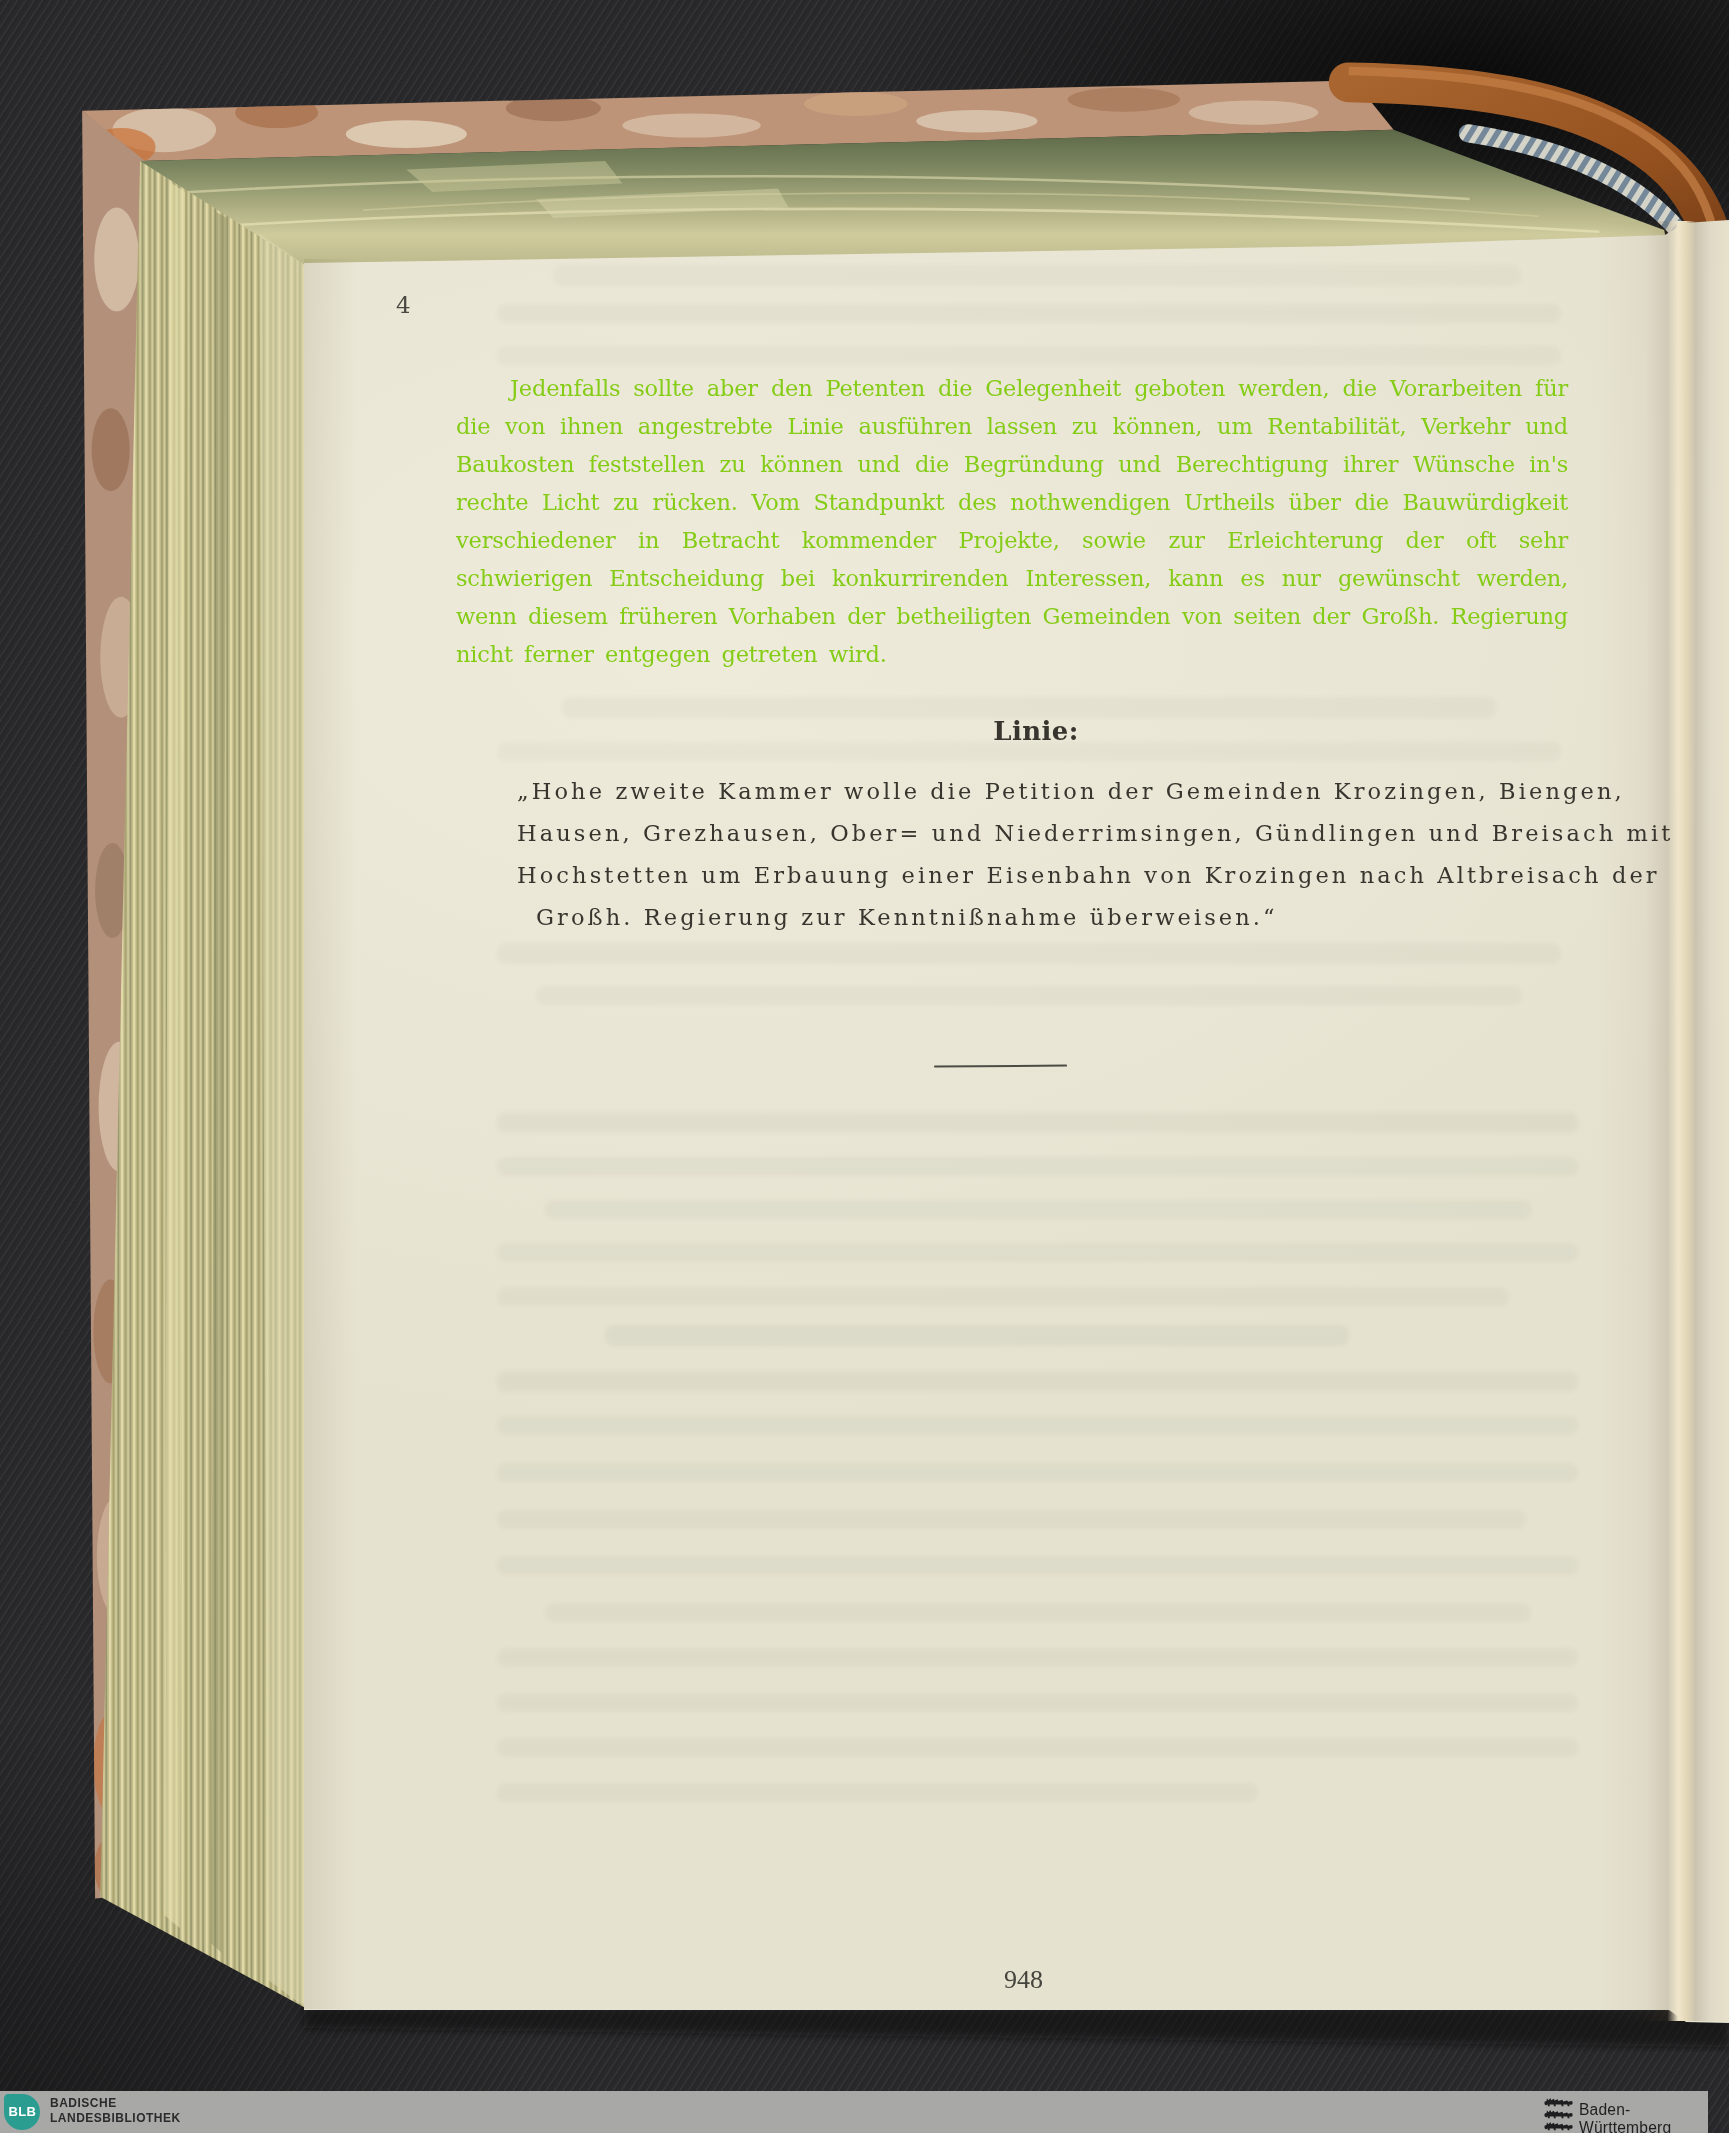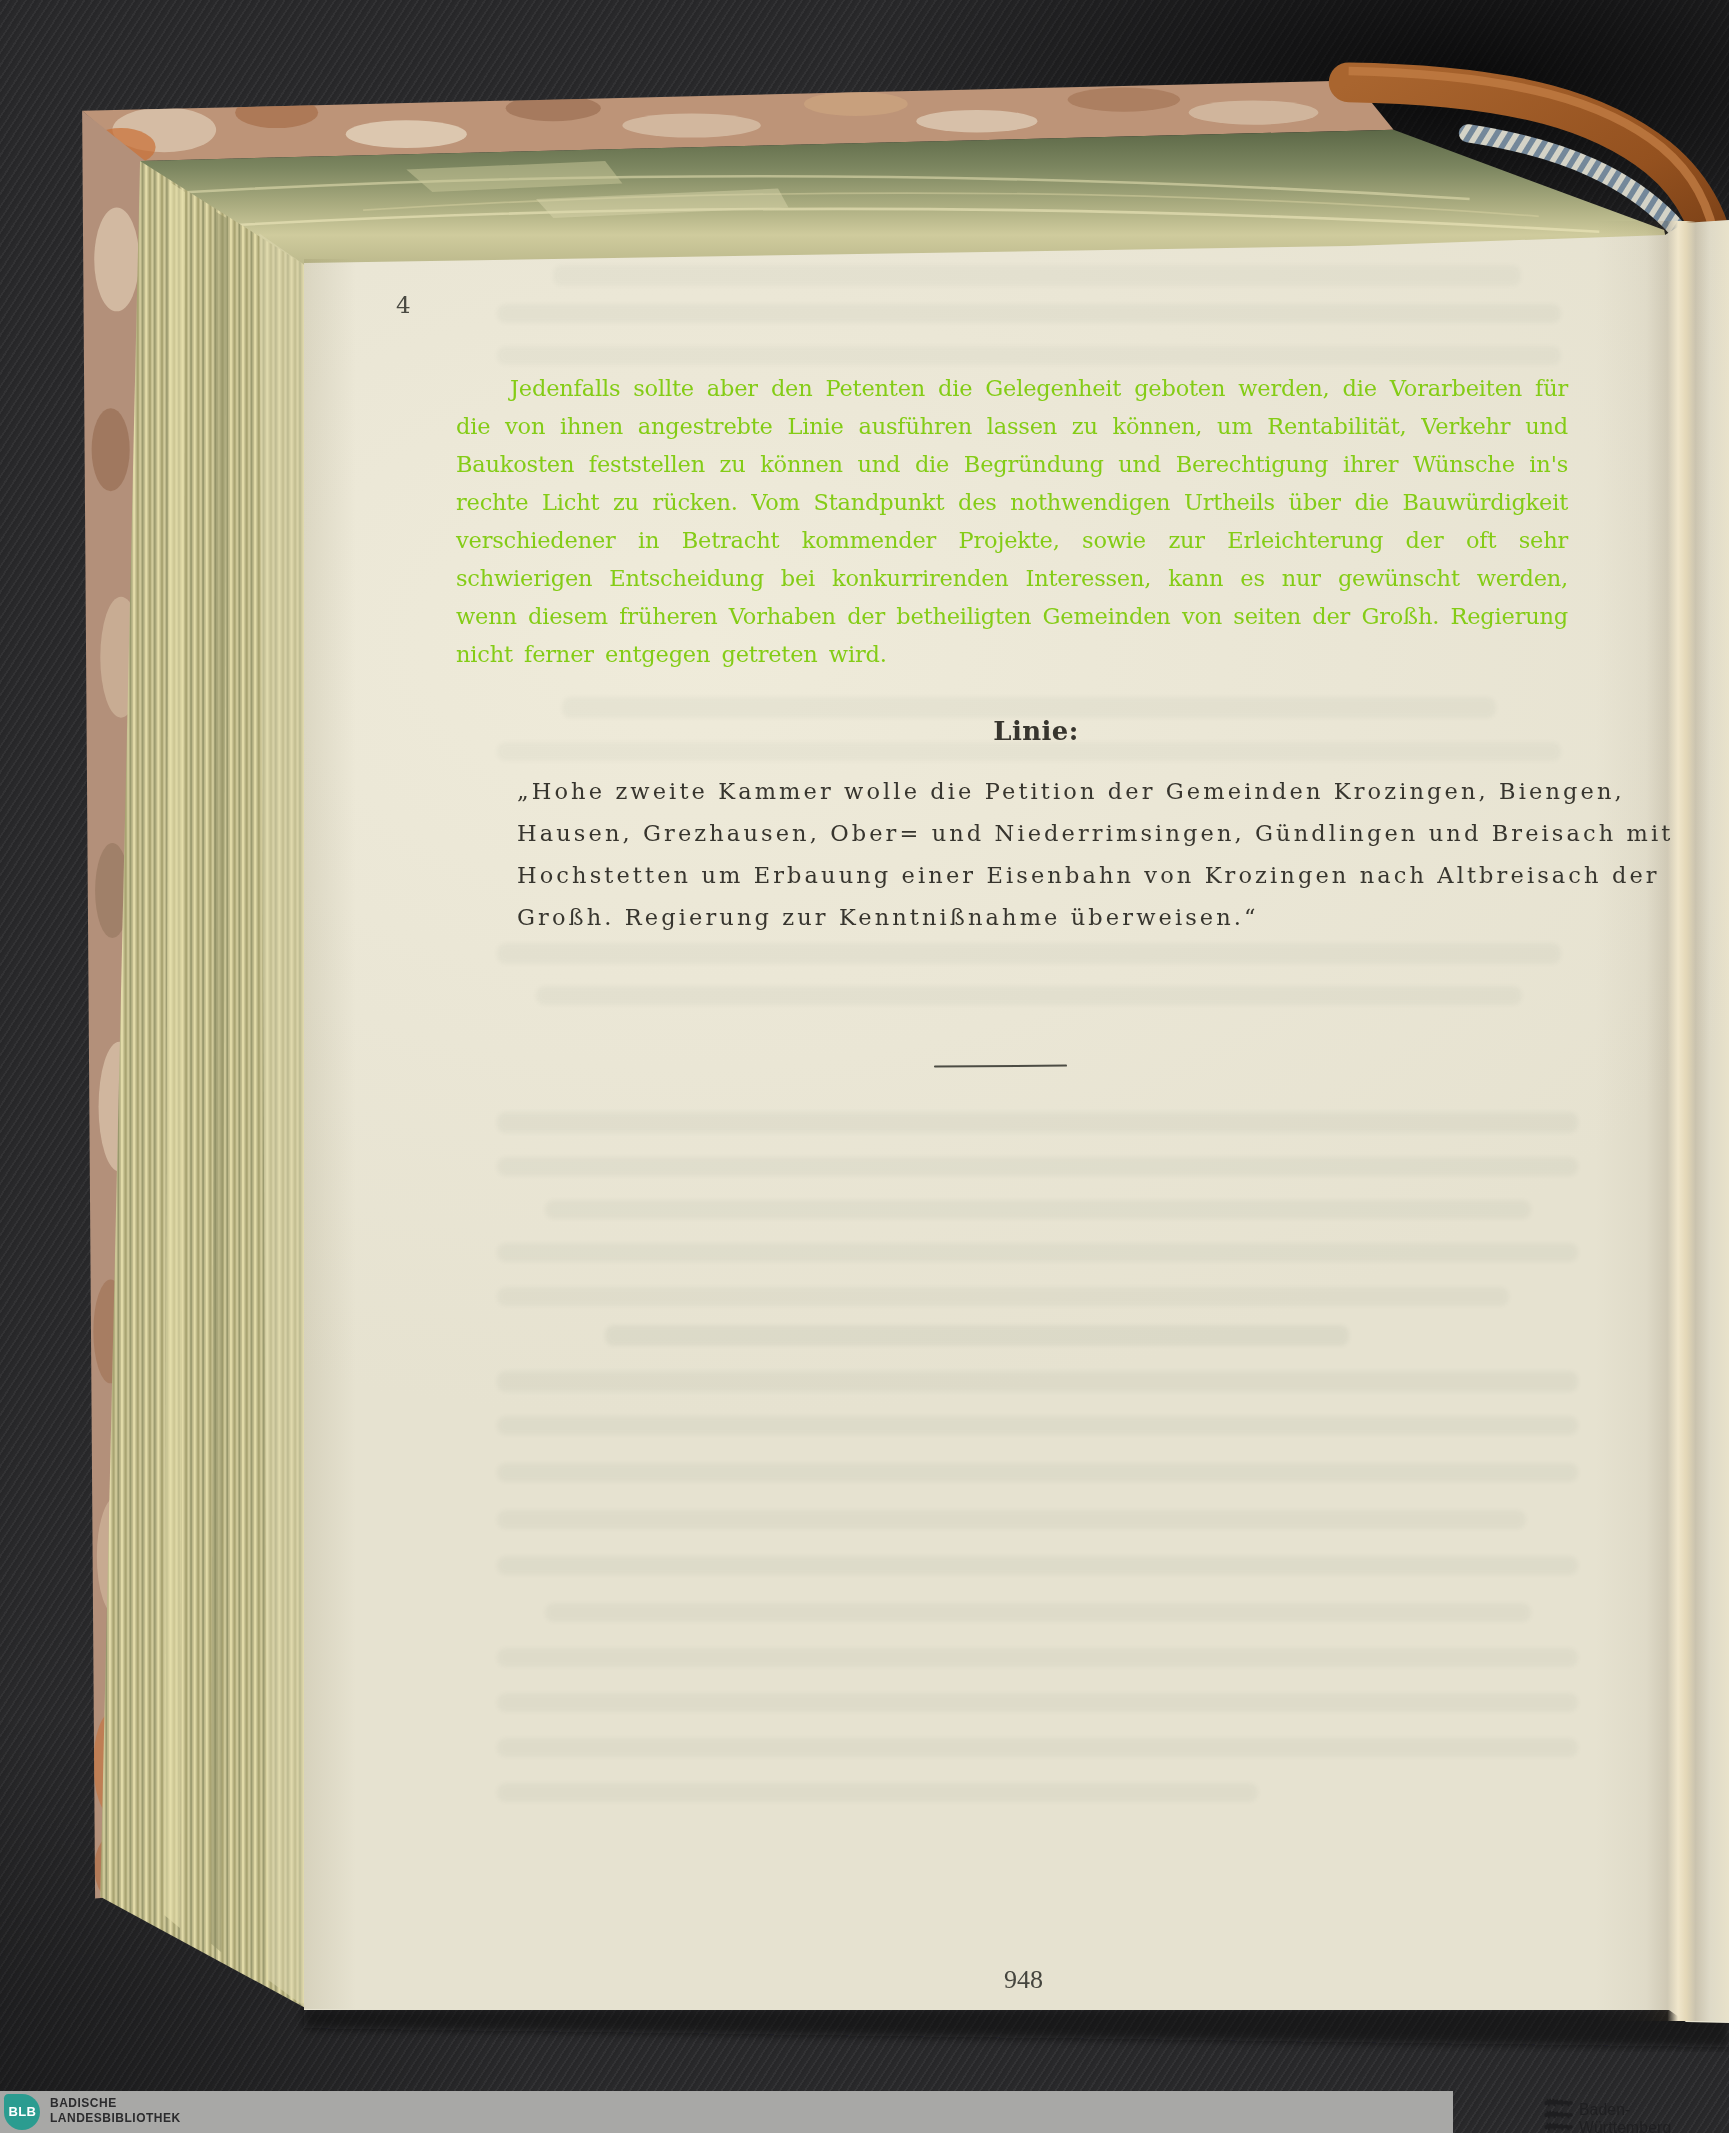--- a/index.html
+++ b/index.html
@@ -30,31 +30,31 @@
   .corner-number{position:absolute;left:396px;top:292px;font-size:23px;color:#4a4a42;}
   .body-par{position:absolute;left:456px;top:369px;width:1112px;font-size:22.5px;line-height:38px;
     text-align:justify;text-indent:54px;word-spacing:4.3px;letter-spacing:-0.2px;color:#84cc16;}
   .komm-line{position:absolute;left:480px;top:655px;width:1112px;font-size:22.5px;line-height:38px;
     text-indent:54px;color:#3c3a32;}
   .antrag-head{position:absolute;left:480px;top:716px;width:1112px;text-align:center;
     font-size:26px;font-weight:bold;letter-spacing:0.4px;color:#37352e;}
   .antrag-block{position:absolute;left:517px;top:770px;width:1075px;color:#37352e;}
   .antrag-line{font-size:22.5px;line-height:42px;letter-spacing:3.1px;white-space:nowrap;
     text-align:justify;text-align-last:justify;}
-  .antrag-line.last{text-align-last:left;}
+  .antrag-line.last{text-align-last:left;margin-left:19px;}
   .divider{position:absolute;left:934px;top:1065px;width:133px;height:1.7px;background:#4c4c44;
     transform:rotate(-.35deg);border-radius:0.9px;}
   .page-number{position:absolute;left:975px;top:1965px;width:97px;text-align:center;
     font-size:26px;color:#45453e;font-family:Liberation Serif, serif;}
 
   
   .ghost{position:absolute;background:#5c6e5e;border-radius:8.6px;filter:blur(2.2px);}
 
   
-  .footer-bar{position:absolute;left:0;top:2091px;width:1453px;height:42px;background:#a8a8a6;
+  .footer-bar{position:absolute;left:0;top:2091px;width:1708px;height:42px;background:#a8a8a6;
     font-family:"Liberation Sans",sans-serif;text-decoration:underline;}
   .blb-mark{position:absolute;left:4.3px;top:2.6px;width:36px;height:36px;background:#2b9c90;
     border-radius:4.3px 50% 50% 50%;display:flex;align-items:center;justify-content:center;}
   .blb-mark span{color:#fff;font-size:13px;font-weight:bold;letter-spacing:0.3px;}
   .lib-name{position:absolute;left:50px;top:5.2px;line-height:14.7px;font-size:12px;font-weight:bold;
     letter-spacing:0.5px;color:#2b2b2d;}
   .arms{position:absolute;left:1543px;top:3.5px;}
   .state-name{position:absolute;left:1579px;top:10.4px;font-size:15.6px;color:#1f1f21;letter-spacing:0.2px;}
 </style>
 </head>

